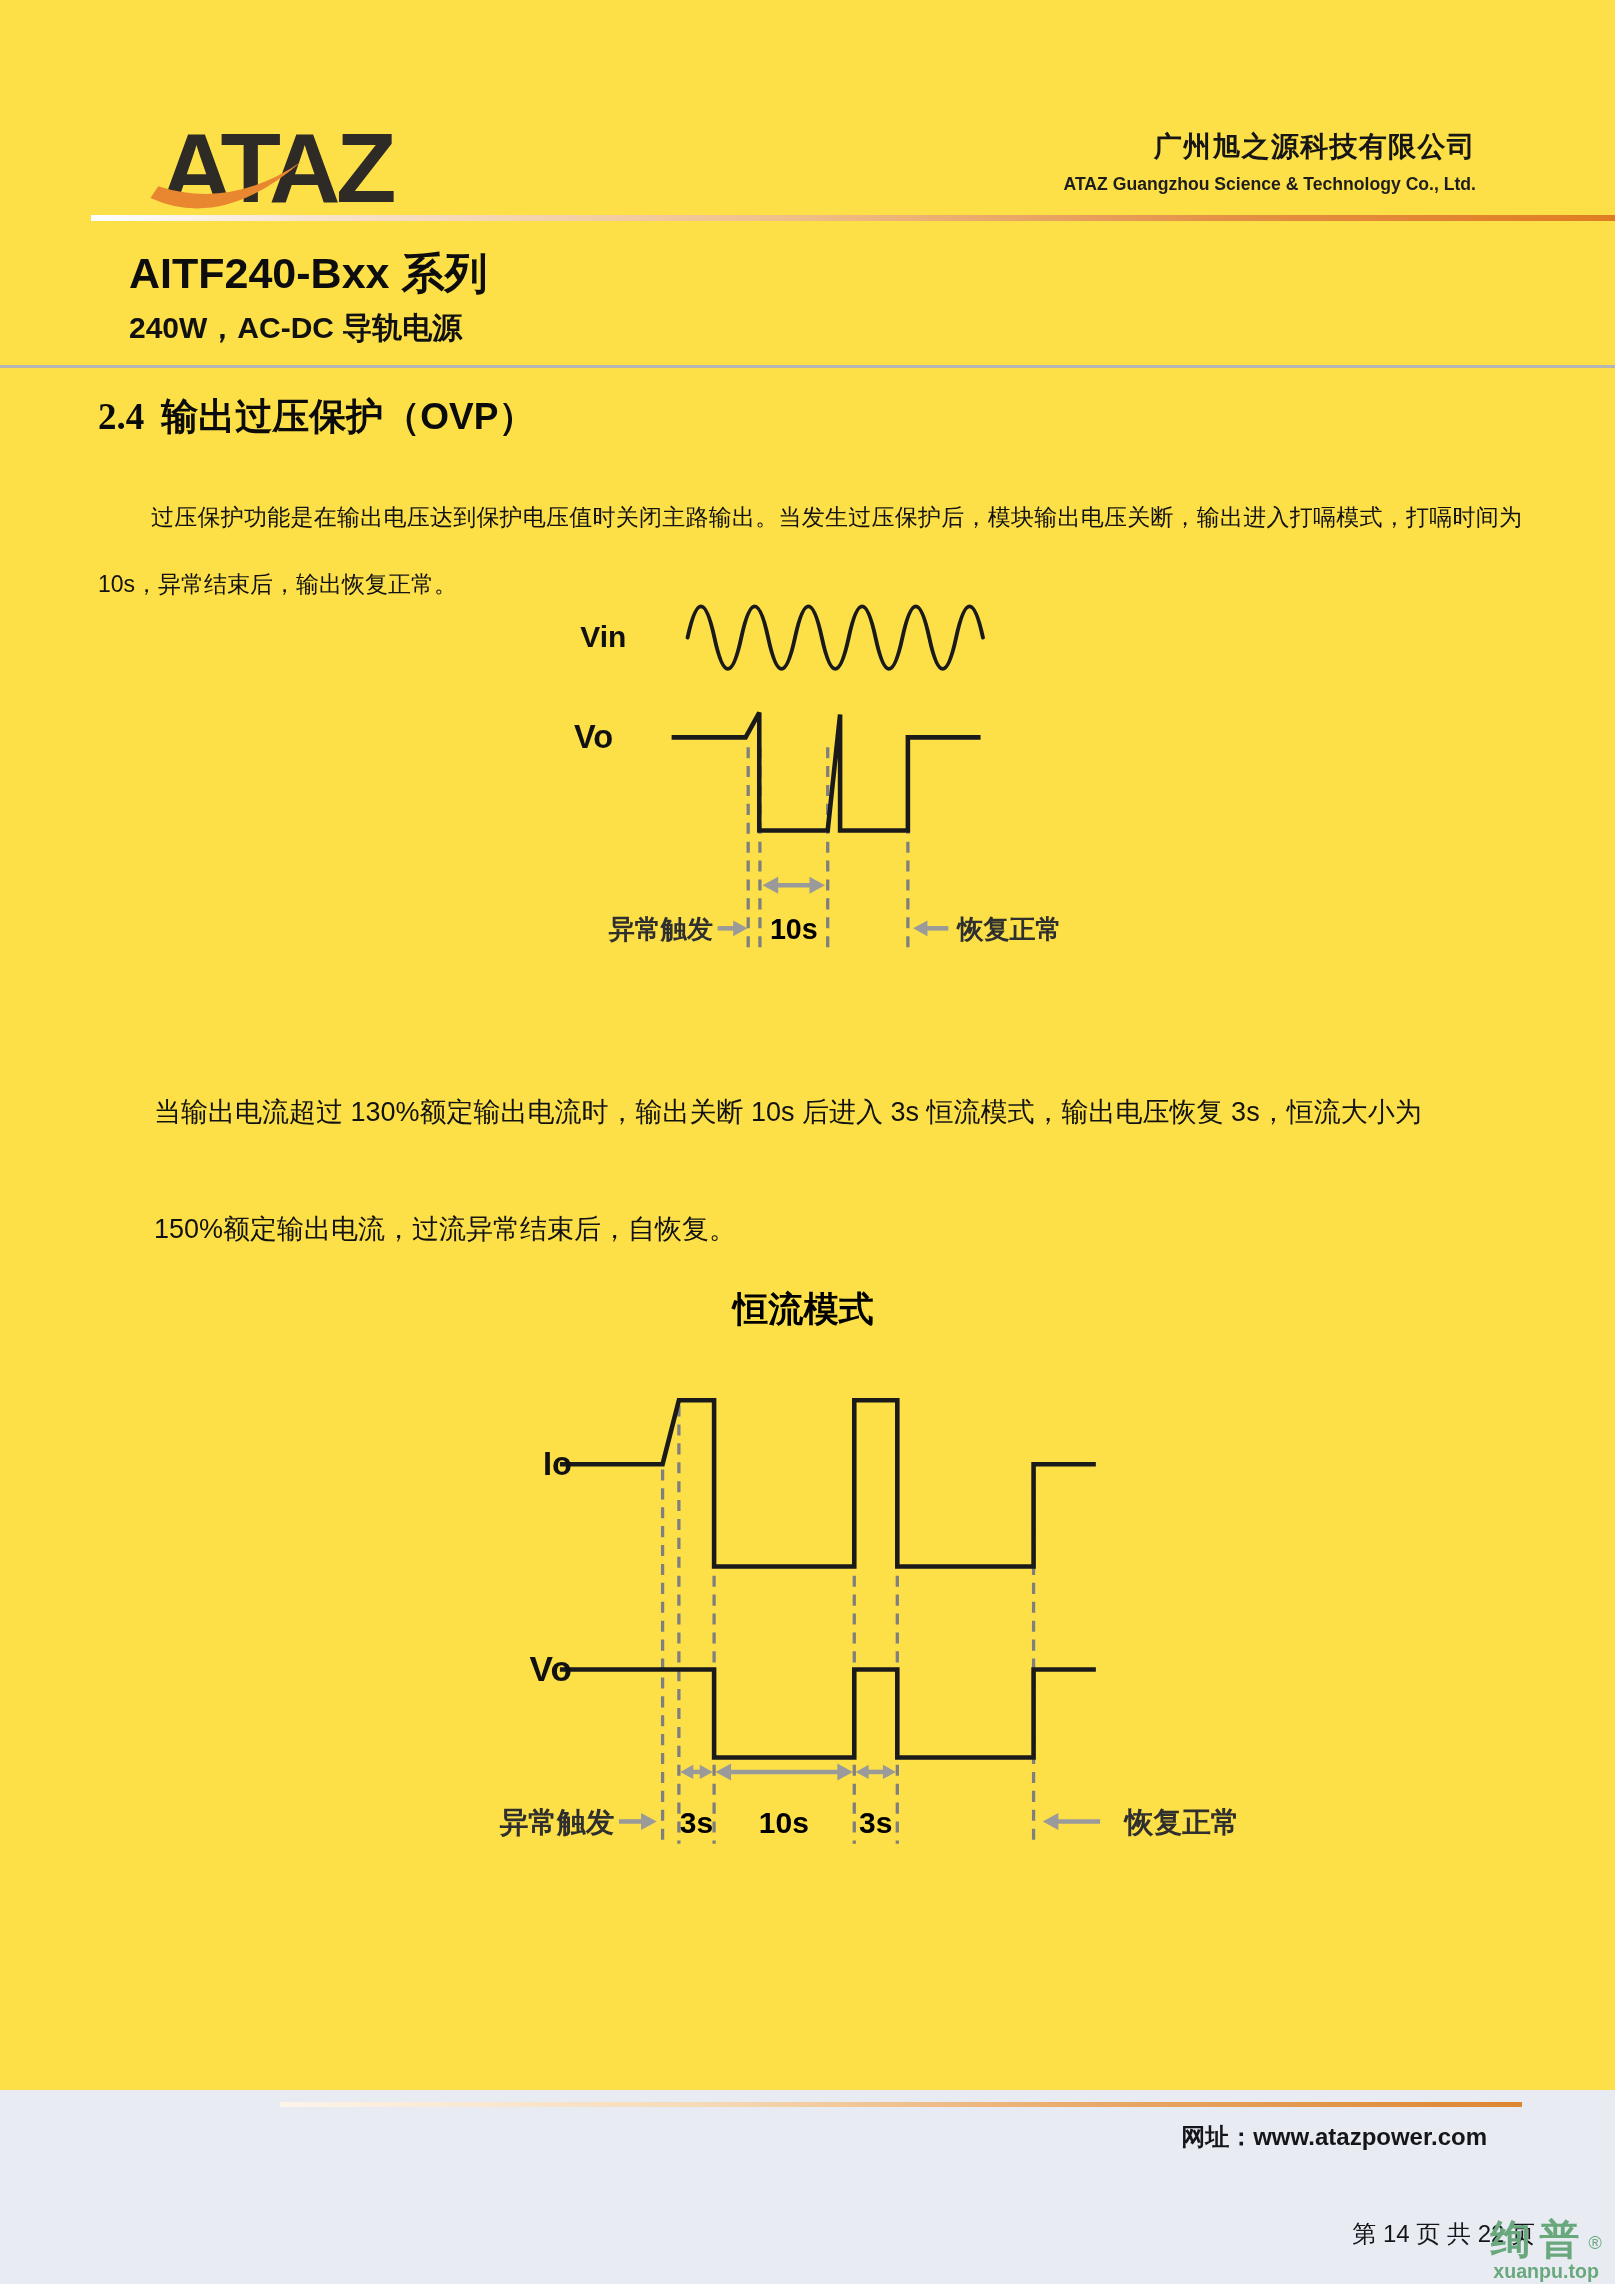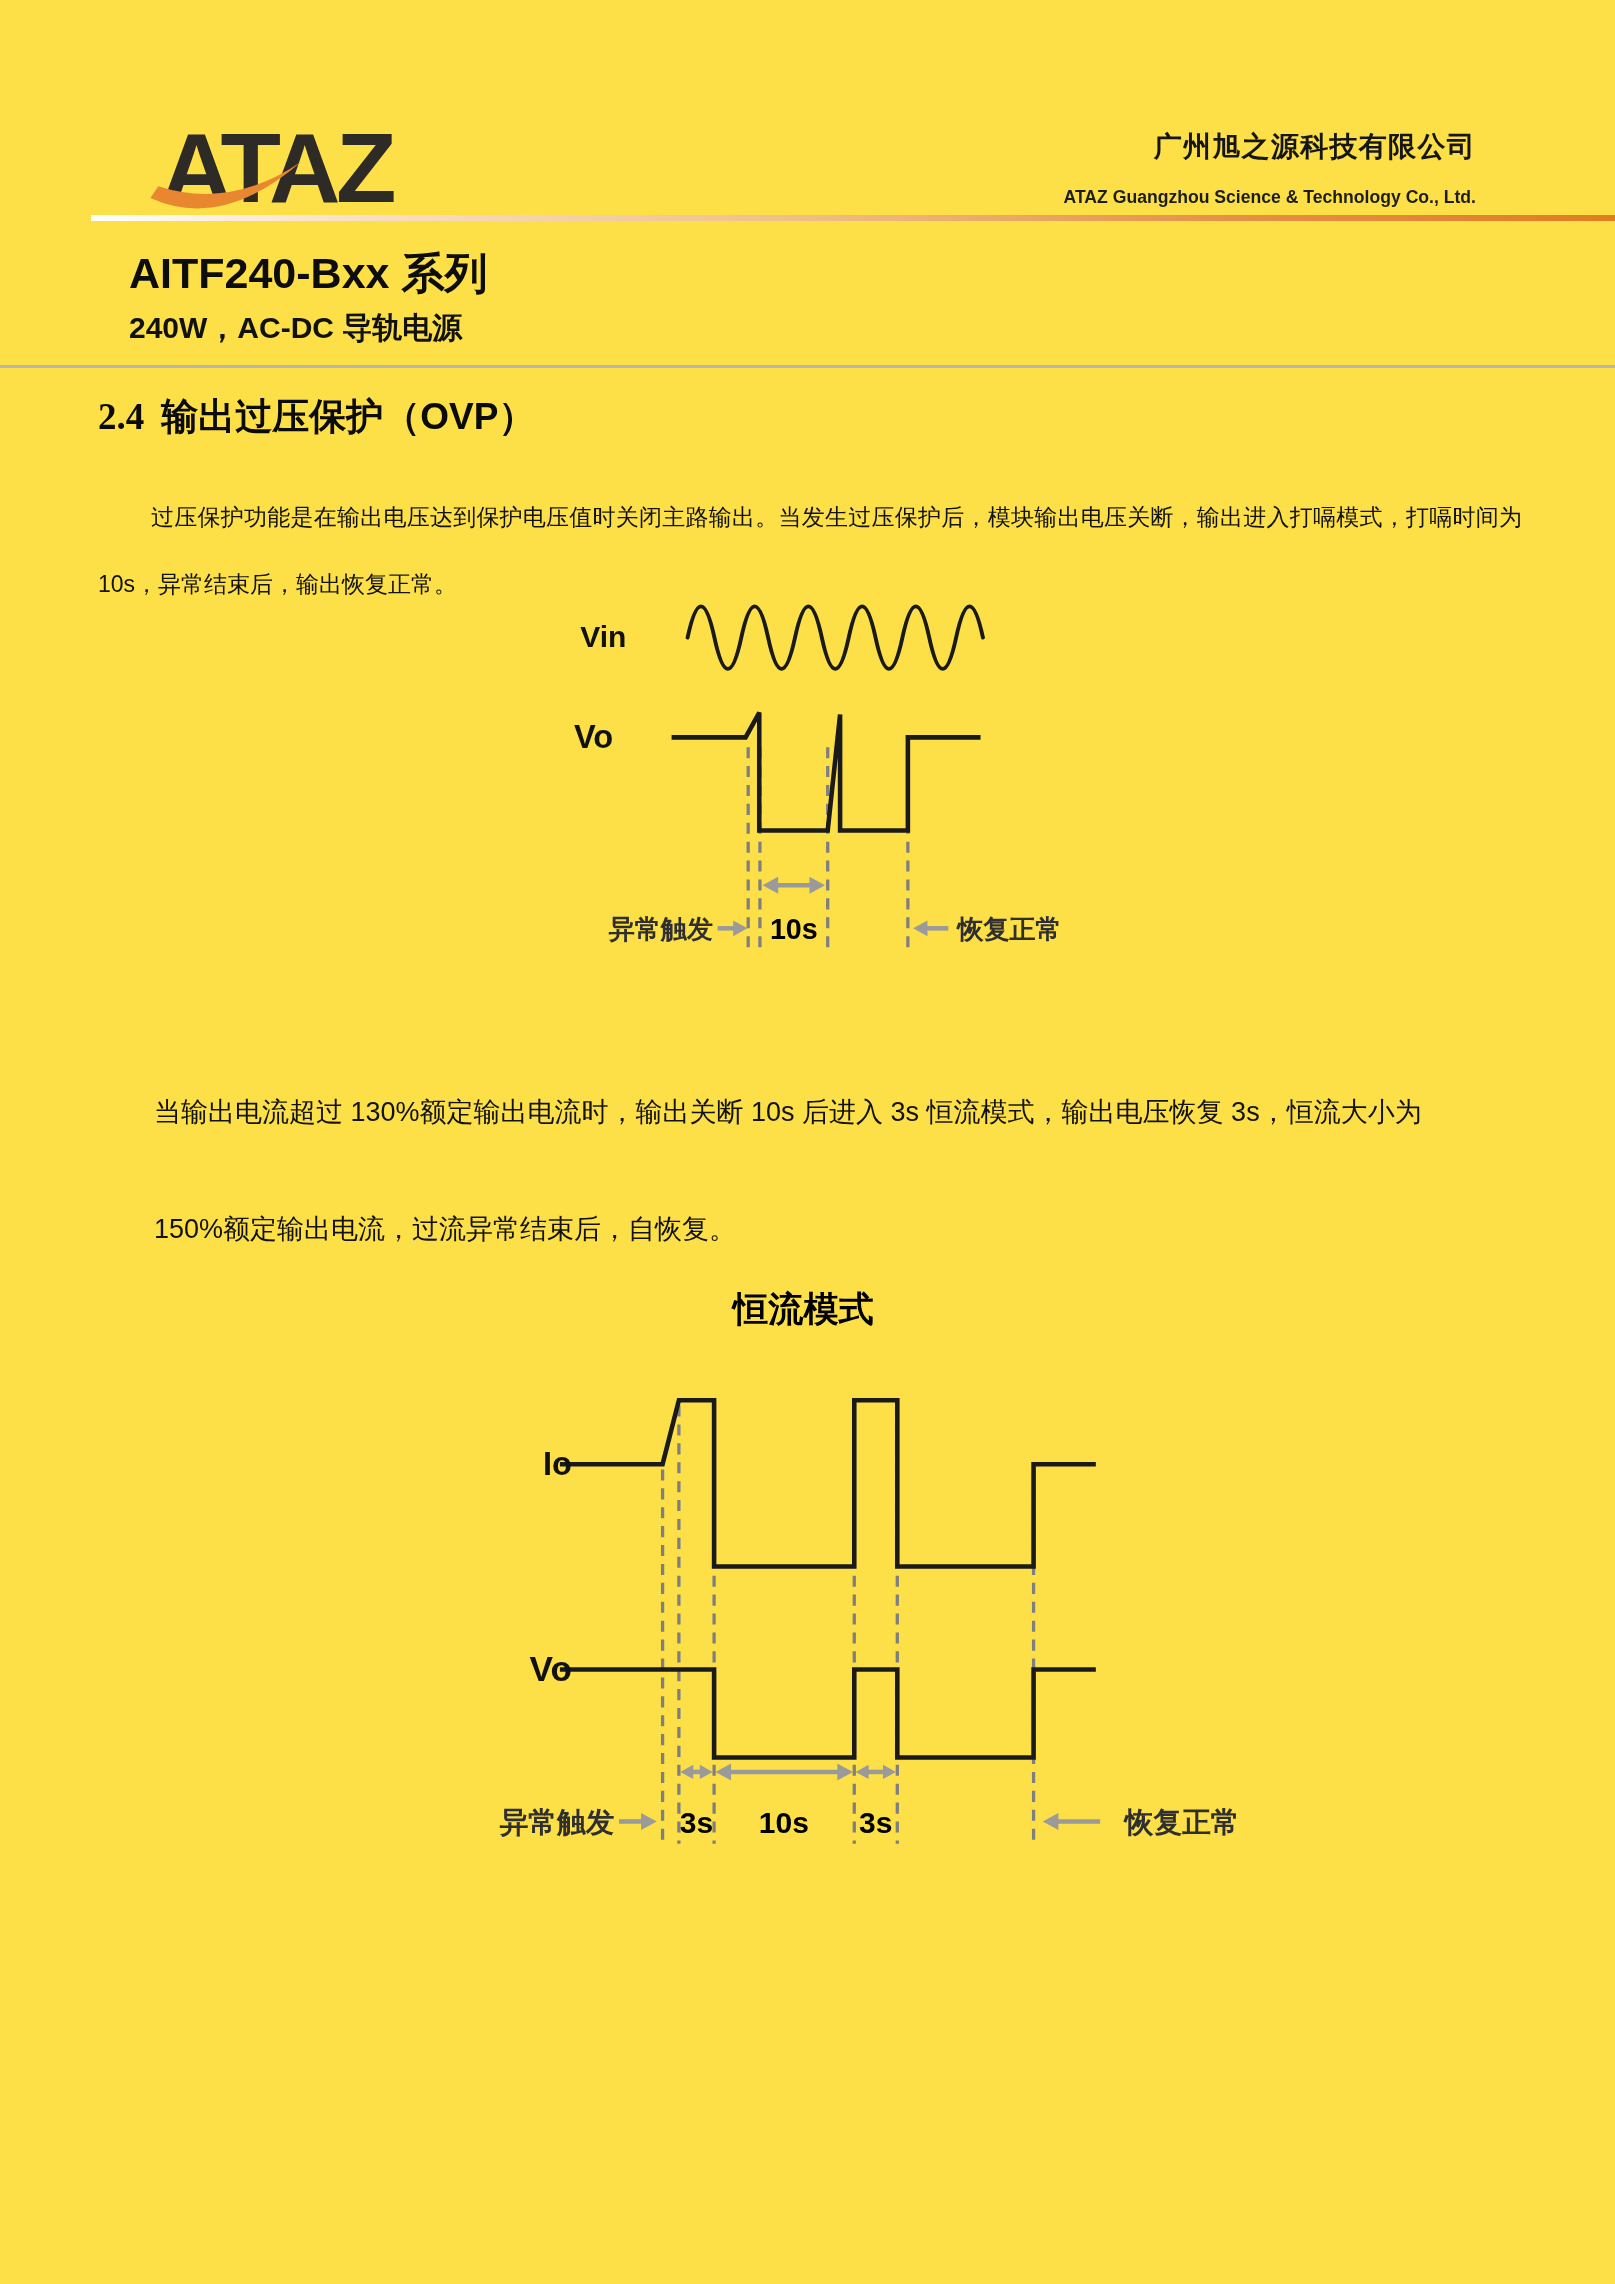--- a/index.html
+++ b/index.html
@@ -5,21 +5,21 @@
   html,body { margin:0; padding:0; background:#888; }
   .page {
     position:relative; width:1616px; height:2284px; background:#fde047;
     font-family:"Liberation Sans", sans-serif; color:#141414; overflow:hidden;
   }
   .abs { position:absolute; }
 
   
   .company-block { top:128px; right:140px; text-align:right; }
   .company-cn { font-size:28px; font-weight:bold; color:#161616; letter-spacing:1.3px; }
-  .company-en { font-size:17.6px; font-weight:bold; color:#1d1d1d; margin-top:21px; }
+  .company-en { font-size:17.6px; font-weight:bold; color:#1d1d1d; margin-top:8px; }
   .header-rule {
     top:215px; left:91px; right:0; height:5.9px;
     background:linear-gradient(to right,#ffffff 0%,#f8e3cc 15%,#f0c08b 45%,#e59044 75%,#e07d22 100%);
   }
   .product-series { top:245px; left:129px; font-size:43px; font-weight:bold; color:#0d0d0d; }
   .product-subtitle { top:308px; left:129px; font-size:30px; font-weight:bold; color:#111; }
   .subtitle-rule { top:365px; left:0; right:0; height:3.3px; background:#b5b5b5; }
 
   
   .sec-heading { left:98px; font-size:37px; font-weight:bold; color:#0b0b0b; }
@@ -162,15 +162,26 @@
     <text class="tlabel" x="421" y="856" font-size="46" text-anchor="middle">3s</text>
     <text class="tlabel" x="555" y="856" font-size="46" text-anchor="middle">10s</text>
     <text class="tlabel" x="696" y="856" font-size="46" text-anchor="middle">3s</text>
     <g>
       <polygon class="ghead" points="952,838 976,825 976,851"></polygon>
       <line class="garrow" x1="974" y1="838" x2="1040" y2="838"></line>
     </g>
     <text class="anno" x="1078" y="854" font-size="44">恢复正常</text>
   </svg>
 
+  <div class="abs footer">
+    <div class="footer-rule"></div>
+    <div class="website">网址：www.atazpower.com</div>
+    <div class="pageinfo">第 14 页 共 22 页</div>
+    <div class="watermark">
+      <div>
+        <span class="wm-main">绚普</span><span class="wm-reg">®</span>
+      </div>
+      <div class="wm-domain">xuanpu.top</div>
+    </div>
+  </div>
 
 </div>
 
 
 </body></html>

